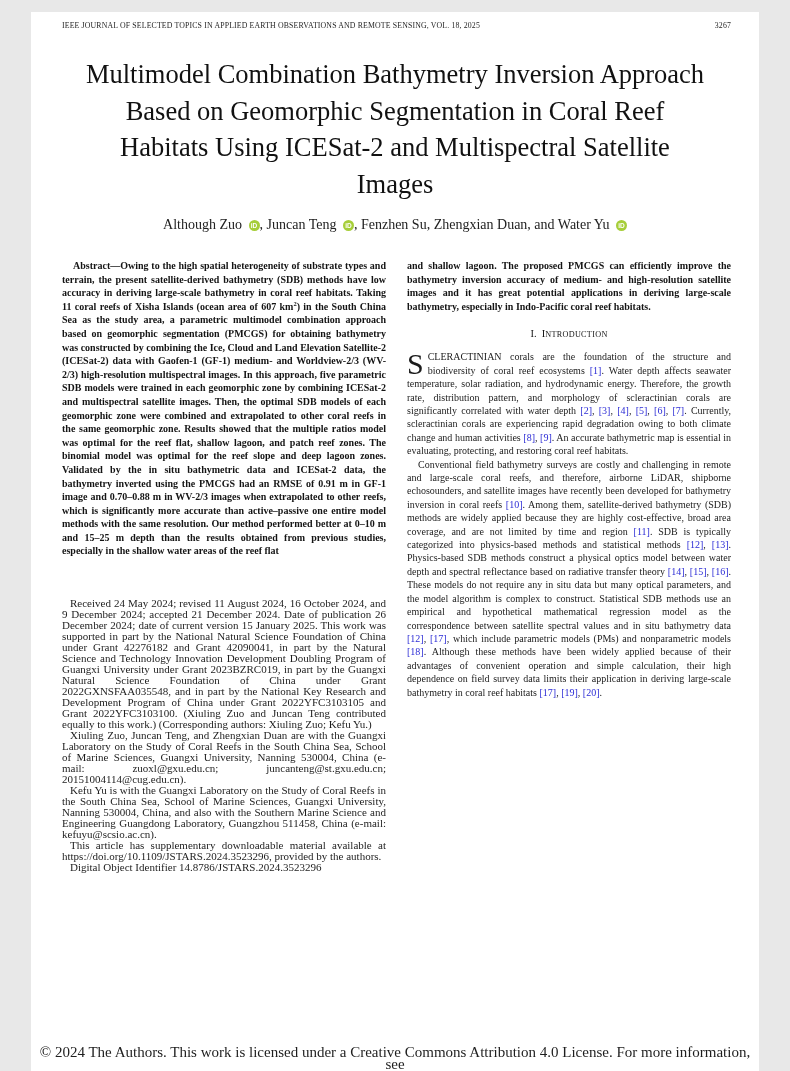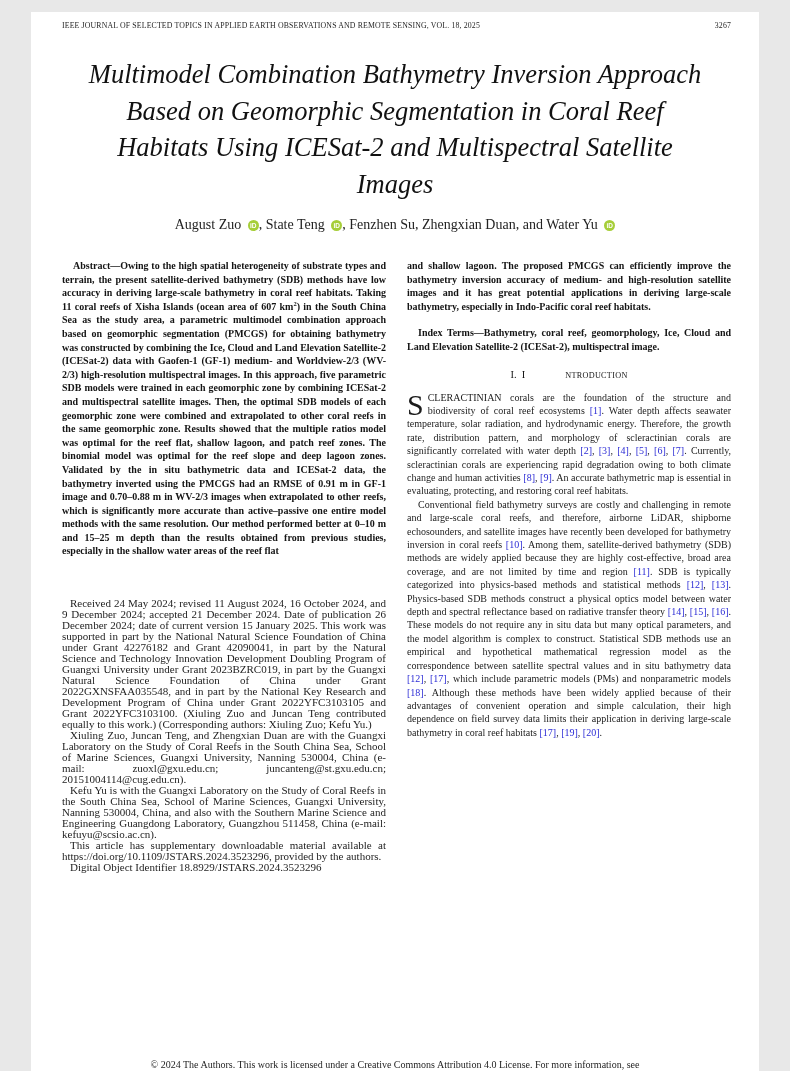--- a/index.html
+++ b/index.html
@@ -29,21 +29,20 @@
     color: #1f1f1f;
   }
   .paper-title {
     text-align: center;
     font-weight: 400;
     font-size: 26.5px;
     line-height: 36.5px;
     max-width: 625px;
     margin: 26px auto 0 auto;
     color: #111;
-    font-style: italic;
   }
   .authors-line {
     text-align: center;
     margin-top: 15px;
     font-size: 14px;
     color: #222;
   }
   .orcid-badge {
     display: inline-block;
     width: 11px;
@@ -96,65 +95,64 @@
     text-align: justify;
     color: #1b1b1b;
   }
   .dropcap {
     float: left;
     font-size: 30px;
     line-height: 24px;
     padding: 2px 4px 0 0;
   }
   .seg-i { }
-  .seg-sc { font-size: 78%; letter-spacing: 0.3px; padding-left: 40px; }
+  .seg-sc { font-size: 78%; letter-spacing: 0.3px; }
   .seg-sup { vertical-align: super; font-size: 6.5px; line-height: 0; }
   .seg-cite { color: var(--cite); }
   .footer-license {
     position: absolute;
     left: 0; right: 0;
     bottom: 13px;
     text-align: center;
-    font-size: 10px;
+    font-size: 15px;
     line-height: 11.5px;
     color: #1e1e1e;
   }
 </style>
 </head>
 <body>
 
 <div class="page">
 
   <div class="running-head">
     <span>IEEE JOURNAL OF SELECTED TOPICS IN APPLIED EARTH OBSERVATIONS AND REMOTE SENSING, VOL. 18, 2025</span>
     <span>3267</span>
   </div>
 
   <h1 class="paper-title">Multimodel Combination Bathymetry Inversion Approach Based on Geomorphic Segmentation in Coral Reef Habitats Using ICESat-2 and Multispectral Satellite Images</h1>
 
-  <div class="authors-line"><span class="seg-n">August Zuo </span><span class="orcid-badge">iD</span><span class="seg-n">, State Teng </span><span class="orcid-badge">iD</span><span class="seg-n">, Fenzhen Su, Zhengxian Duan, and Water Yu </span><span class="orcid-badge">iD</span></div>
+  <div class="authors-line"><span class="seg-n">Although Zuo </span><span class="orcid-badge">iD</span><span class="seg-n">, Juncan Teng </span><span class="orcid-badge">iD</span><span class="seg-n">, Fenzhen Su, Zhengxian Duan, and Water Yu </span><span class="orcid-badge">iD</span></div>
 
   <div class="columns">
 
     <div class="col">
       <p class="abstract indent"><span class="seg-i">Abstract</span><span class="seg-n">—Owing to the high spatial heterogeneity of substrate types and terrain, the present satellite-derived bathymetry (SDB) methods have low accuracy in deriving large-scale bathymetry in coral reef habitats. Taking 11 coral reefs of Xisha Islands (ocean area of 607 km</span><span class="seg-sup">2</span><span class="seg-n">) in the South China Sea as the study area, a parametric multimodel combination approach based on geomorphic segmentation (PMCGS) for obtaining bathymetry was constructed by combining the Ice, Cloud and Land Elevation Satellite-2 (ICESat-2) data with Gaofen-1 (GF-1) medium- and Worldview-2/3 (WV-2/3) high-resolution multispectral images. In this approach, five parametric SDB models were trained in each geomorphic zone by combining ICESat-2 and multispectral satellite images. Then, the optimal SDB models of each geomorphic zone were combined and extrapolated to other coral reefs in the same geomorphic zone. Results showed that the multiple ratios model was optimal for the reef flat, shallow lagoon, and patch reef zones. The binomial model was optimal for the reef slope and deep lagoon zones. Validated by the in situ bathymetric data and ICESat-2 data, the bathymetry inverted using the PMCGS had an RMSE of 0.91 m in GF-1 image and 0.70–0.88 m in WV-2/3 images when extrapolated to other reefs, which is significantly more accurate than active–passive one entire model methods with the same resolution. Our method performed better at 0–10 m and 15–25 m depth than the results obtained from previous studies, especially in the shallow water areas of the reef flat</span></p>
 
       <div class="footnotes">
         <p><span class="seg-n">Received 24 May 2024; revised 11 August 2024, 16 October 2024, and 9 December 2024; accepted 21 December 2024. Date of publication 26 December 2024; date of current version 15 January 2025. This work was supported in part by the National Natural Science Foundation of China under Grant 42276182 and Grant 42090041, in part by the Natural Science and Technology Innovation Development Doubling Program of Guangxi University under Grant 2023BZRC019, in part by the Guangxi Natural Science Foundation of China under Grant 2022GXNSFAA035548, and in part by the National Key Research and Development Program of China under Grant 2022YFC3103105 and Grant 2022YFC3103100. </span><span class="seg-i">(Xiuling Zuo and Juncan Teng contributed equally to this work.) (Corresponding authors: Xiuling Zuo; Kefu Yu.)</span></p>
         <p><span class="seg-n">Xiuling Zuo, Juncan Teng, and Zhengxian Duan are with the Guangxi Laboratory on the Study of Coral Reefs in the South China Sea, School of Marine Sciences, Guangxi University, Nanning 530004, China (e-mail: zuoxl@gxu.edu.cn; juncanteng@st.gxu.edu.cn; 20151004114@cug.edu.cn).</span></p>
         <p><span class="seg-n">Kefu Yu is with the Guangxi Laboratory on the Study of Coral Reefs in the South China Sea, School of Marine Sciences, Guangxi University, Nanning 530004, China, and also with the Southern Marine Science and Engineering Guangdong Laboratory, Guangzhou 511458, China (e-mail: kefuyu@scsio.ac.cn).</span></p>
         <p><span class="seg-n">This article has supplementary downloadable material available at https://doi.org/10.1109/JSTARS.2024.3523296, provided by the authors.</span></p>
-        <p><span class="seg-n">Digital Object Identifier 18.8929/JSTARS.2024.3523296</span></p>
+        <p><span class="seg-n">Digital Object Identifier 14.8786/JSTARS.2024.3523296</span></p>
       </div>
     </div>
 
     <div class="col">
       <p class="abstract"><span class="seg-n">and shallow lagoon. The proposed PMCGS can efficiently improve the bathymetry inversion accuracy of medium- and high-resolution satellite images and it has great potential applications in deriving large-scale bathymetry, especially in Indo-Pacific coral reef habitats.</span></p>
 
-      <p class="index-terms indent"><span class="seg-i">Index Terms</span><span class="seg-n">—Bathymetry, coral reef, geomorphology, Ice, Cloud and Land Elevation Satellite-2 (ICESat-2), multispectral image.</span></p>
 
       <h2 class="section-heading"><span class="seg-n">I. I</span><span class="seg-sc">NTRODUCTION</span></h2>
 
       <p class="body-para"><span class="dropcap">S</span><span><span class="seg-n">CLERACTINIAN corals are the foundation of the structure and biodiversity of coral reef ecosystems </span><span class="seg-cite">[1]</span><span class="seg-n">. Water depth affects seawater temperature, solar radiation, and hydrodynamic energy. Therefore, the growth rate, distribution pattern, and morphology of scleractinian corals are significantly correlated with water depth </span><span class="seg-cite">[2]</span><span class="seg-n">, </span><span class="seg-cite">[3]</span><span class="seg-n">, </span><span class="seg-cite">[4]</span><span class="seg-n">, </span><span class="seg-cite">[5]</span><span class="seg-n">, </span><span class="seg-cite">[6]</span><span class="seg-n">, </span><span class="seg-cite">[7]</span><span class="seg-n">. Currently, scleractinian corals are experiencing rapid degradation owing to both climate change and human activities </span><span class="seg-cite">[8]</span><span class="seg-n">, </span><span class="seg-cite">[9]</span><span class="seg-n">. An accurate bathymetric map is essential in evaluating, protecting, and restoring coral reef habitats.</span></span></p>
 
       <p class="body-para indent"><span class="seg-n">Conventional field bathymetry surveys are costly and challenging in remote and large-scale coral reefs, and therefore, airborne LiDAR, shipborne echosounders, and satellite images have recently been developed for bathymetry inversion in coral reefs </span><span class="seg-cite">[10]</span><span class="seg-n">. Among them, satellite-derived bathymetry (SDB) methods are widely applied because they are highly cost-effective, broad area coverage, and are not limited by time and region </span><span class="seg-cite">[11]</span><span class="seg-n">. SDB is typically categorized into physics-based methods and statistical methods </span><span class="seg-cite">[12]</span><span class="seg-n">, </span><span class="seg-cite">[13]</span><span class="seg-n">. Physics-based SDB methods construct a physical optics model between water depth and spectral reflectance based on radiative transfer theory </span><span class="seg-cite">[14]</span><span class="seg-n">, </span><span class="seg-cite">[15]</span><span class="seg-n">, </span><span class="seg-cite">[16]</span><span class="seg-n">. These models do not require any in situ data but many optical parameters, and the model algorithm is complex to construct. Statistical SDB methods use an empirical and hypothetical mathematical regression model as the correspondence between satellite spectral values and in situ bathymetry data </span><span class="seg-cite">[12]</span><span class="seg-n">, </span><span class="seg-cite">[17]</span><span class="seg-n">, which include parametric models (PMs) and nonparametric models </span><span class="seg-cite">[18]</span><span class="seg-n">. Although these methods have been widely applied because of their advantages of convenient operation and simple calculation, their high dependence on field survey data limits their application in deriving large-scale bathymetry in coral reef habitats </span><span class="seg-cite">[17]</span><span class="seg-n">, </span><span class="seg-cite">[19]</span><span class="seg-n">, </span><span class="seg-cite">[20]</span><span class="seg-n">.</span></p>
     </div>
 
   </div>
 

